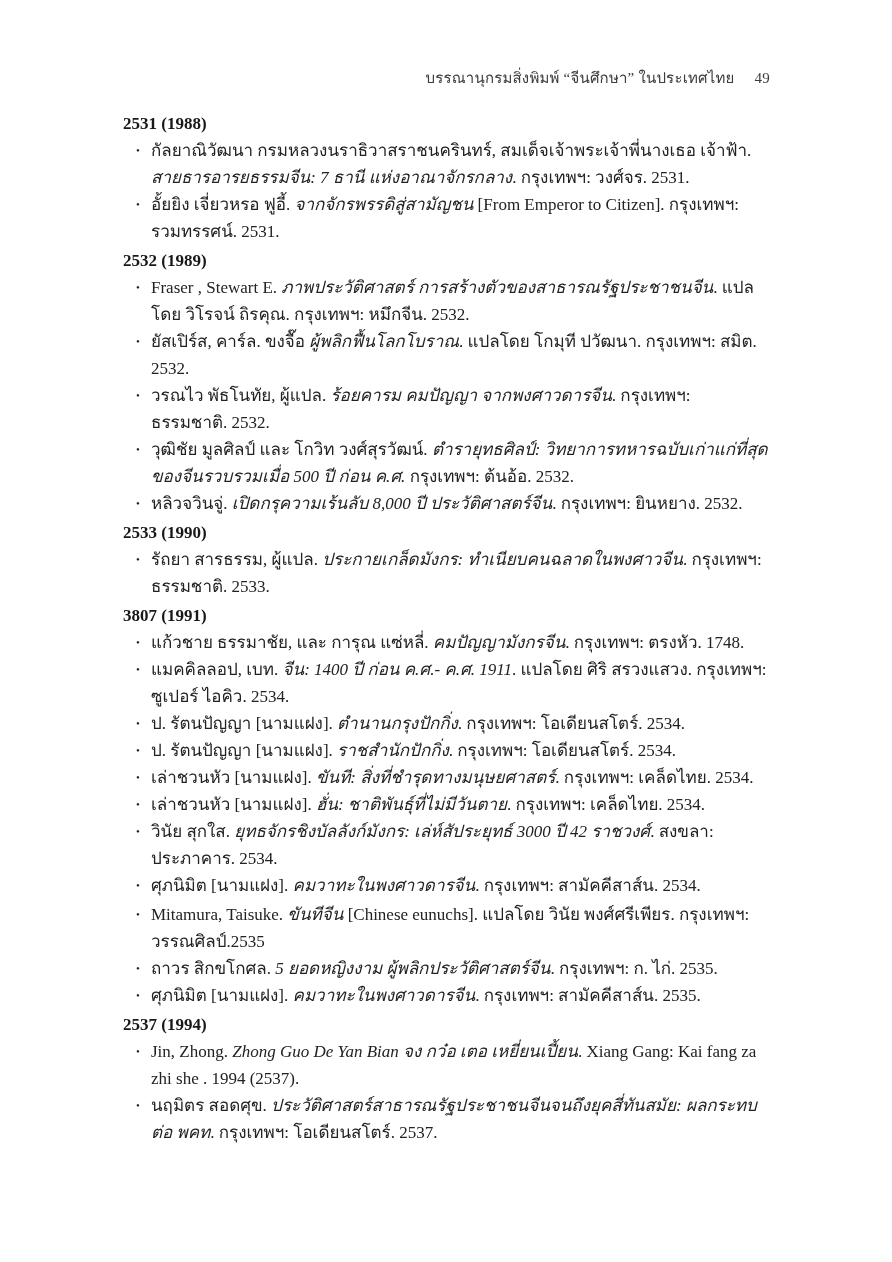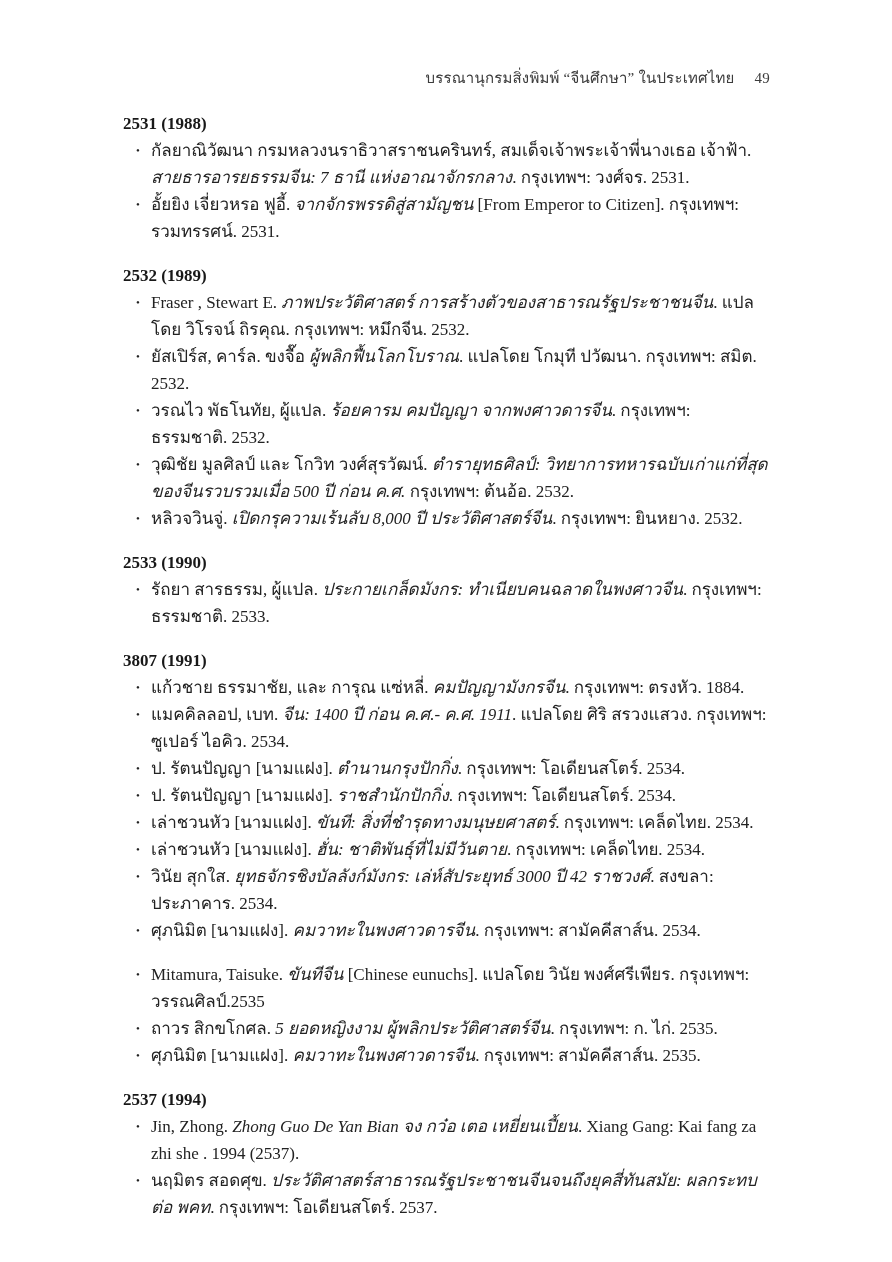--- a/index.html
+++ b/index.html
@@ -25,21 +25,21 @@
     font-size: 15px;
     color: #3c3c3c;
     letter-spacing: 0.2px;
   }
   .content {
     position: absolute;
     top: 110px;
     left: 123px;
     width: 647px;
   }
-  .section { margin-top: 17px; }
+  .section { margin-top: 2px; }
   .section:first-child { margin-top: 0; }
   .year-heading {
     font-weight: bold;
     font-size: 17px;
     line-height: 27px;
     color: #181818;
     margin-bottom: 0;
   }
   .entry {
     position: relative;
@@ -80,21 +80,21 @@
         <div class="entry"><span class="bullet">•</span><span class="seg-normal">วรณไว พัธโนทัย, ผู้แปล. </span><span class="seg-italic">ร้อยคารม คมปัญญา จากพงศาวดารจีน</span><span class="seg-normal">. กรุงเทพฯ: ธรรมชาติ. 2532.</span></div>
         <div class="entry"><span class="bullet">•</span><span class="seg-normal">วุฒิชัย มูลศิลป์ และ โกวิท วงศ์สุรวัฒน์. </span><span class="seg-italic">ตำรายุทธศิลป์: วิทยาการทหารฉบับเก่าแก่ที่สุดของจีนรวบรวมเมื่อ 500 ปี ก่อน ค.ศ.</span><span class="seg-normal"> กรุงเทพฯ: ต้นอ้อ. 2532.</span></div>
         <div class="entry"><span class="bullet">•</span><span class="seg-normal">หลิวจวินจู่. </span><span class="seg-italic">เปิดกรุความเร้นลับ 8,000 ปี ประวัติศาสตร์จีน</span><span class="seg-normal">. กรุงเทพฯ: ยินหยาง. 2532.</span></div>
       </section>
       <section class="section">
         <div class="year-heading">2533 (1990)</div>
         <div class="entry"><span class="bullet">•</span><span class="seg-normal">รัถยา สารธรรม, ผู้แปล. </span><span class="seg-italic">ประกายเกล็ดมังกร: ทำเนียบคนฉลาดในพงศาวจีน</span><span class="seg-normal">. กรุงเทพฯ: ธรรมชาติ. 2533.</span></div>
       </section>
       <section class="section">
         <div class="year-heading">3807 (1991)</div>
-        <div class="entry"><span class="bullet">•</span><span class="seg-normal">แก้วชาย ธรรมาชัย, และ การุณ แซ่หลี่. </span><span class="seg-italic">คมปัญญามังกรจีน</span><span class="seg-normal">. กรุงเทพฯ: ตรงหัว. 1884.</span></div>
+        <div class="entry"><span class="bullet">•</span><span class="seg-normal">แก้วชาย ธรรมาชัย, และ การุณ แซ่หลี่. </span><span class="seg-italic">คมปัญญามังกรจีน</span><span class="seg-normal">. กรุงเทพฯ: ตรงหัว. 1748.</span></div>
         <div class="entry"><span class="bullet">•</span><span class="seg-normal">แมคคิลลอป, เบท. </span><span class="seg-italic">จีน: 1400 ปี ก่อน ค.ศ.- ค.ศ. 1911</span><span class="seg-normal">. แปลโดย ศิริ สรวงแสวง. กรุงเทพฯ: ซูเปอร์ ไอคิว. 2534.</span></div>
         <div class="entry"><span class="bullet">•</span><span class="seg-normal">ป. รัตนปัญญา [นามแฝง]. </span><span class="seg-italic">ตำนานกรุงปักกิ่ง</span><span class="seg-normal">. กรุงเทพฯ: โอเดียนสโตร์. 2534.</span></div>
         <div class="entry"><span class="bullet">•</span><span class="seg-normal">ป. รัตนปัญญา [นามแฝง]. </span><span class="seg-italic">ราชสำนักปักกิ่ง</span><span class="seg-normal">. กรุงเทพฯ: โอเดียนสโตร์. 2534.</span></div>
         <div class="entry"><span class="bullet">•</span><span class="seg-normal">เล่าชวนหัว [นามแฝง]. </span><span class="seg-italic">ขันที: สิ่งที่ชำรุดทางมนุษยศาสตร์</span><span class="seg-normal">. กรุงเทพฯ: เคล็ดไทย. 2534.</span></div>
         <div class="entry"><span class="bullet">•</span><span class="seg-normal">เล่าชวนหัว [นามแฝง]. </span><span class="seg-italic">ฮั่น: ชาติพันธุ์ที่ไม่มีวันตาย</span><span class="seg-normal">. กรุงเทพฯ: เคล็ดไทย. 2534.</span></div>
         <div class="entry"><span class="bullet">•</span><span class="seg-normal">วินัย สุกใส. </span><span class="seg-italic">ยุทธจักรชิงบัลลังก์มังกร: เล่ห์สัประยุทธ์ 3000 ปี 42 ราชวงศ์</span><span class="seg-normal">. สงขลา: ประภาคาร. 2534.</span></div>
         <div class="entry"><span class="bullet">•</span><span class="seg-normal">ศุภนิมิต [นามแฝง]. </span><span class="seg-italic">คมวาทะในพงศาวดารจีน</span><span class="seg-normal">. กรุงเทพฯ: สามัคคีสาส์น. 2534.</span></div>
       </section>
       <section class="section">
         <div class="entry"><span class="bullet">•</span><span class="seg-normal">Mitamura, Taisuke. </span><span class="seg-italic">ขันทีจีน</span><span class="seg-normal"> [Chinese eunuchs]. แปลโดย วินัย พงศ์ศรีเพียร. กรุงเทพฯ: วรรณศิลป์.2535</span></div>

